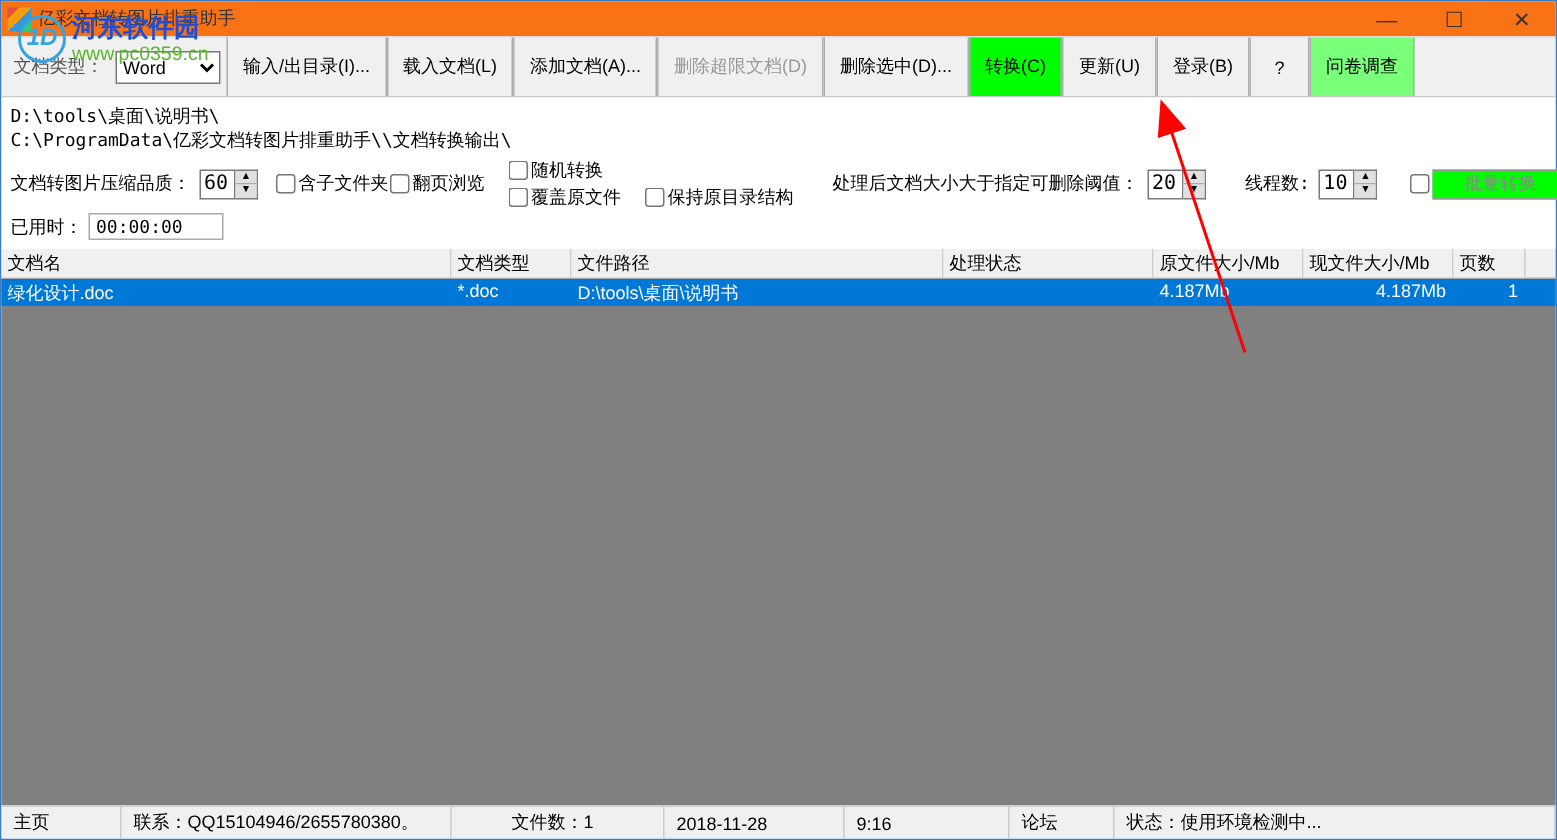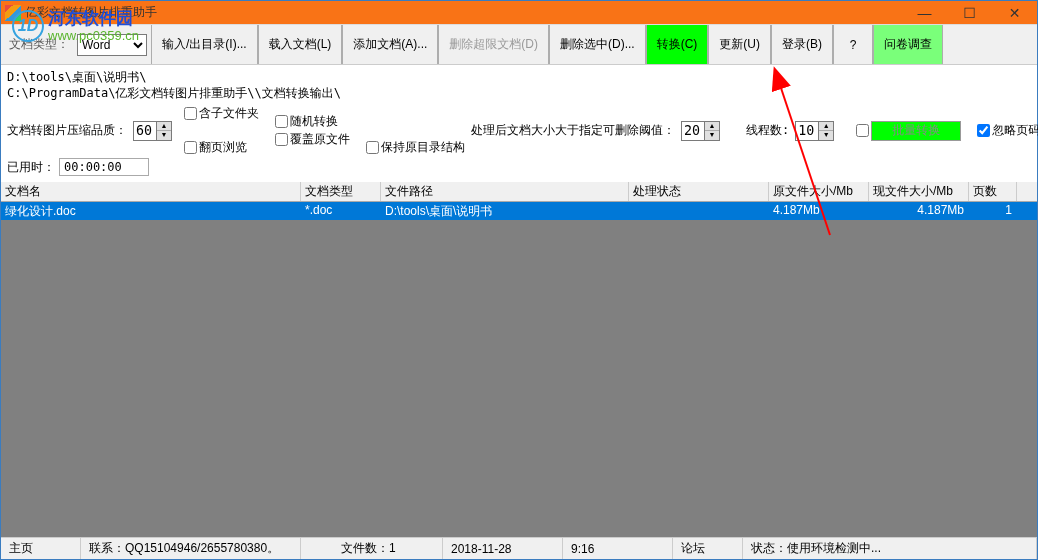--- a/index.html
+++ b/index.html
@@ -315,21 +315,21 @@
     <div class="info-line">C:\ProgramData\亿彩文档转图片排重助手\\文档转换输出\</div>
     <div class="options-row">
       <span class="opt-label">文档转图片压缩品质：</span>
       <div class="spinner-wrap">
         <input class="num-input" value="60" style="">
         <div class="spinner-btns">
           <button class="spin-btn">▲</button>
           <button class="spin-btn">▼</button>
         </div>
       </div>
-      <div style="display:flex;flex-direction:column;gap:17px;margin-left:6px">
+      <div style="display:flex;flex-direction:row;gap:1px;margin-left:6px">
         <label class="chk">
             <input type="checkbox" style="">
             <span>含子文件夹</span>
           </label>
         <label class="chk">
             <input type="checkbox" style="">
             <span>翻页浏览</span>
           </label>
       </div>
       <div style="display:flex;flex-direction:column;gap:1px;margin-left:10px">
@@ -339,21 +339,21 @@
           </label>
         <label class="chk">
             <input type="checkbox" style="">
             <span>覆盖原文件</span>
           </label>
       </div>
       <label class="chk" style="margin-left:10px;align-self:flex-end">
           <input type="checkbox" style="">
           <span>保持原目录结构</span>
         </label>
-      <span class="opt-label" style="">处理后文档大小大于指定可删除阈值：</span>
+      <span class="opt-label" style="margin-left:20px">处理后文档大小大于指定可删除阈值：</span>
       <div class="spinner-wrap">
         <input class="num-input" value="20" style="">
         <div class="spinner-btns">
           <button class="spin-btn">▲</button>
           <button class="spin-btn">▼</button>
         </div>
       </div>
       <span class="opt-label" style="margin-left:20px">线程数:</span>
       <div class="spinner-wrap">
         <input class="num-input" value="10" style="">

